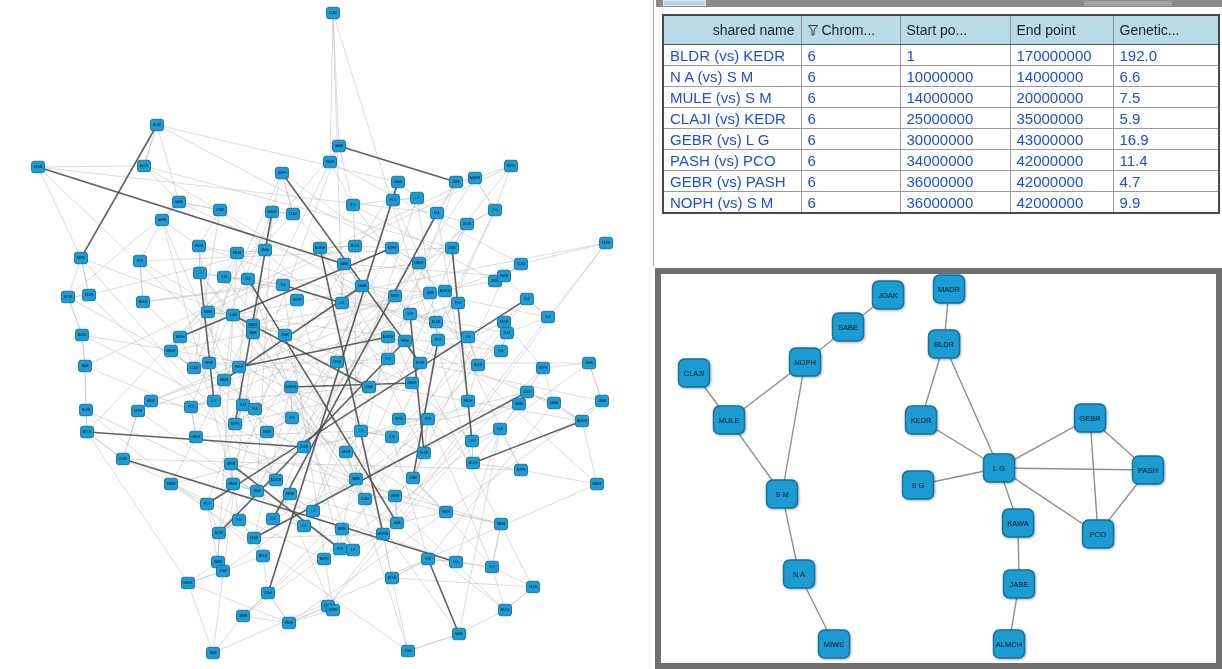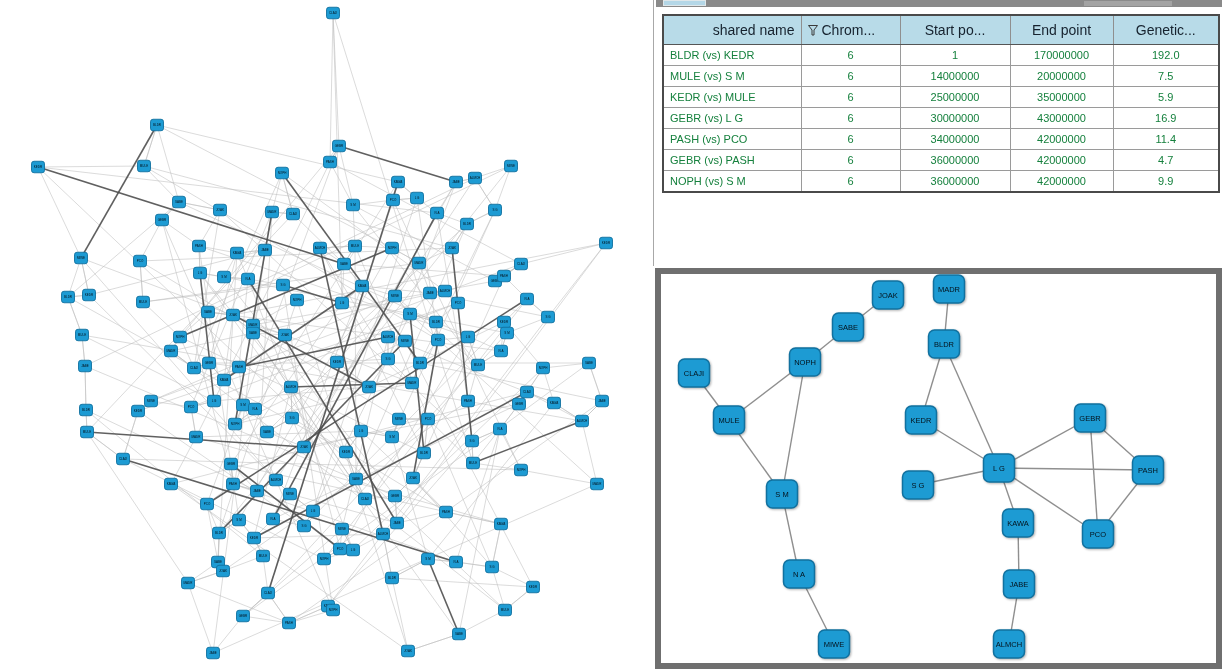--- a/index.html
+++ b/index.html
@@ -9,24 +9,24 @@
   .v-divider{position:absolute;left:653px;top:0;width:1px;height:266px;background:#a8a8a8;}
   .tab-strip{position:absolute;left:656px;top:0;width:566px;height:7px;background:#8a8a8a;}
   .tab-strip .tab{position:absolute;left:7px;top:0;width:43px;height:6px;background:#b4d7e7;
        border:1px solid #dfe7ea;box-sizing:border-box;}
   .tab-strip .tab2{position:absolute;left:428px;top:1px;width:88px;height:5px;background:#a3a3a3;}
   table.attr{position:absolute;left:662px;top:14px;border-collapse:collapse;table-layout:fixed;
        background:#fff;border:2px solid #4a4a4a;padding-left:21px;}
   table.attr th{background:#b8dbe8;height:28px;font-size:14px;font-weight:normal;color:#16222e;
        border:1px solid #8f8f8f;border-bottom:1px solid #555;padding:0 6px;white-space:nowrap;
        overflow:hidden;}
-  table.attr td{height:20px;font-size:11px;color:#15803d;border:1px solid #9a9a9a;padding:0 6px;
+  table.attr td{height:20px;font-size:15px;color:#1d4ed8;border:1px solid #9a9a9a;padding:0 6px;
        white-space:nowrap;overflow:hidden;background:#fff;}
   .al-left{text-align:left;}
-  .al-right{text-align:center;margin-top:41px;}
+  .al-right{text-align:left;margin-top:41px;}
   th.h-name{text-align:right;padding-right:14px;}
   th.h-filter{text-align:center;}
   th.h-filter .hwrap{display:flex;align-items:center;gap:4px;}
   .bottom-panel{position:absolute;left:655px;top:268px;width:567px;height:401px;
        border:6px solid #6f6f6f;background:#ffffff;box-sizing:border-box;}
   .bottom-panel svg{display:block;}
   svg text{font-family:"Liberation Sans",sans-serif;}
 </style>
 </head>
 <body>
@@ -1216,28 +1216,35 @@
     </thead>
     <tbody>
         <tr>
           <td class="al-left">BLDR (vs) KEDR</td>
           <td class="al-right">6</td>
           <td class="al-right">1</td>
           <td class="al-right">170000000</td>
           <td class="al-right">192.0</td>
         </tr>
         <tr>
+          <td class="al-left">N A (vs) S M</td>
+          <td class="al-right">6</td>
+          <td class="al-right">10000000</td>
+          <td class="al-right">14000000</td>
+          <td class="al-right">6.6</td>
+        </tr>
+        <tr>
           <td class="al-left">MULE (vs) S M</td>
           <td class="al-right">6</td>
           <td class="al-right">14000000</td>
           <td class="al-right">20000000</td>
           <td class="al-right">7.5</td>
         </tr>
         <tr>
-          <td class="al-left">KEDR (vs) MULE</td>
+          <td class="al-left">CLAJI (vs) KEDR</td>
           <td class="al-right">6</td>
           <td class="al-right">25000000</td>
           <td class="al-right">35000000</td>
           <td class="al-right">5.9</td>
         </tr>
         <tr>
           <td class="al-left">GEBR (vs) L G</td>
           <td class="al-right">6</td>
           <td class="al-right">30000000</td>
           <td class="al-right">43000000</td>

